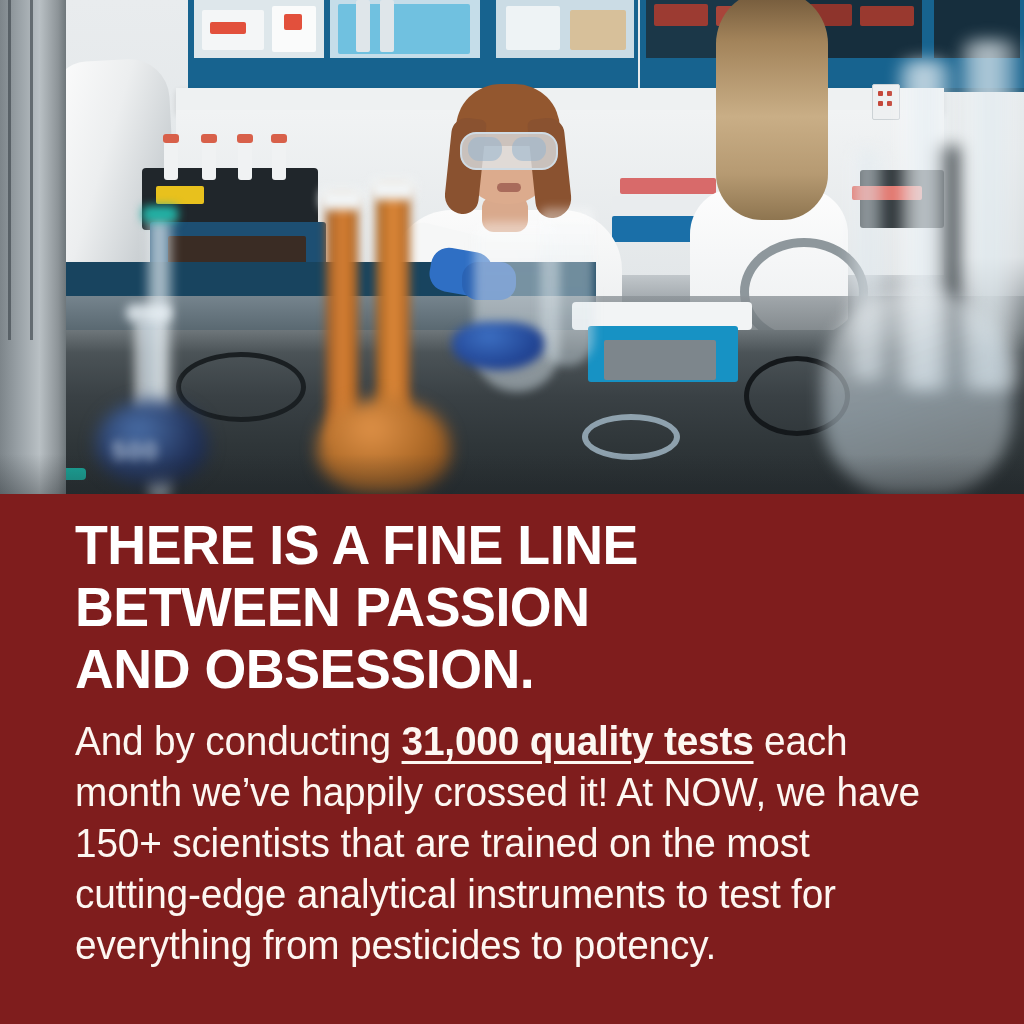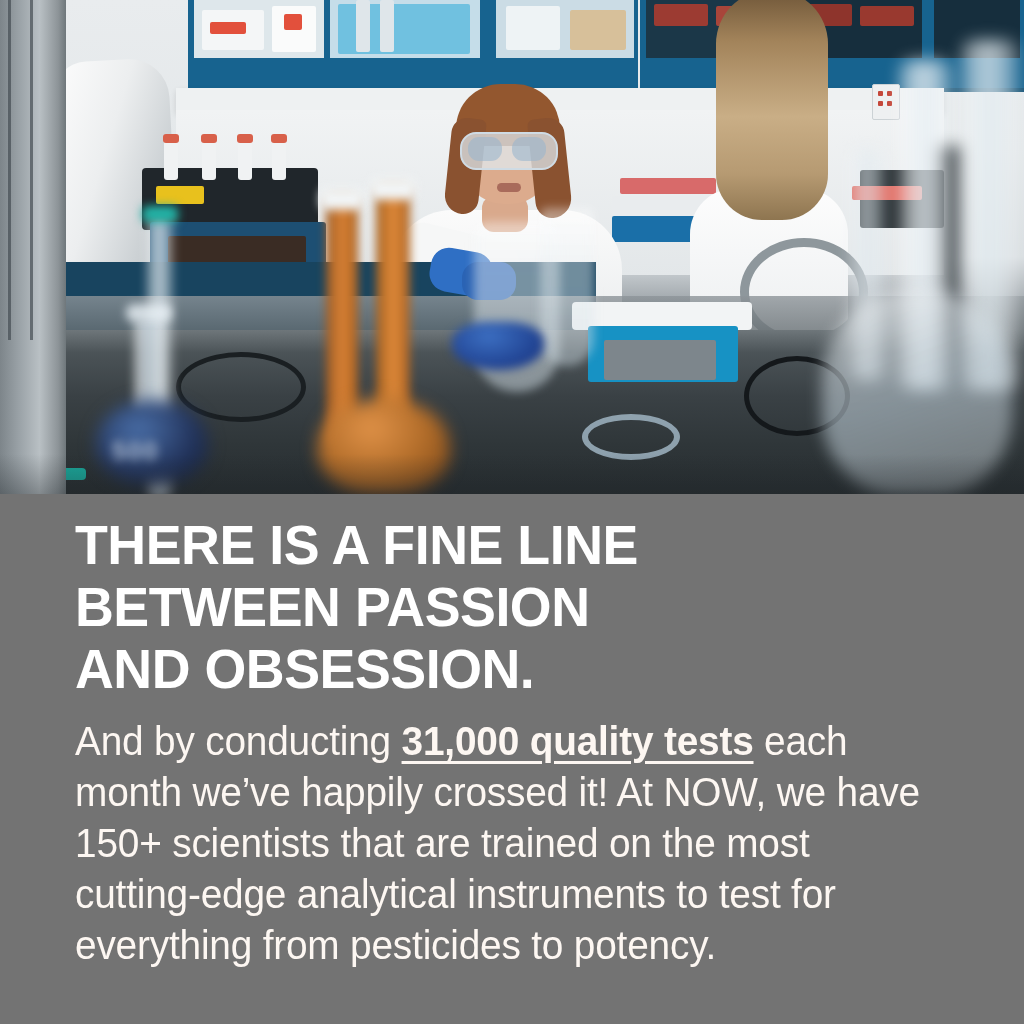--- a/index.html
+++ b/index.html
@@ -177,21 +177,21 @@
   .teal1{left:8px;top:466px;width:38px;height:14px;background:#1aa79a;border-radius:4px;}
   .teal2{left:62px;top:468px;width:24px;height:12px;background:#1aa79a;border-radius:4px;}
 
   
   .bottomFade{left:0;top:454px;width:1024px;height:40px;
      background:linear-gradient(180deg,rgba(40,46,50,0),rgba(30,36,40,.35));}
 
   
   .panelOrange{
     position:absolute;left:0;top:494px;width:1024px;height:530px;
-    background:#737373;
+    background:#7f1d1d;
   }
 
   .headline{
     position:absolute;left:75px;top:20px;width:880px;
     color:#ffffff;
     font-family:"Liberation Sans",sans-serif;
     font-weight:700;
     font-size:56px;
     line-height:62px;
     letter-spacing:-0.5px;

